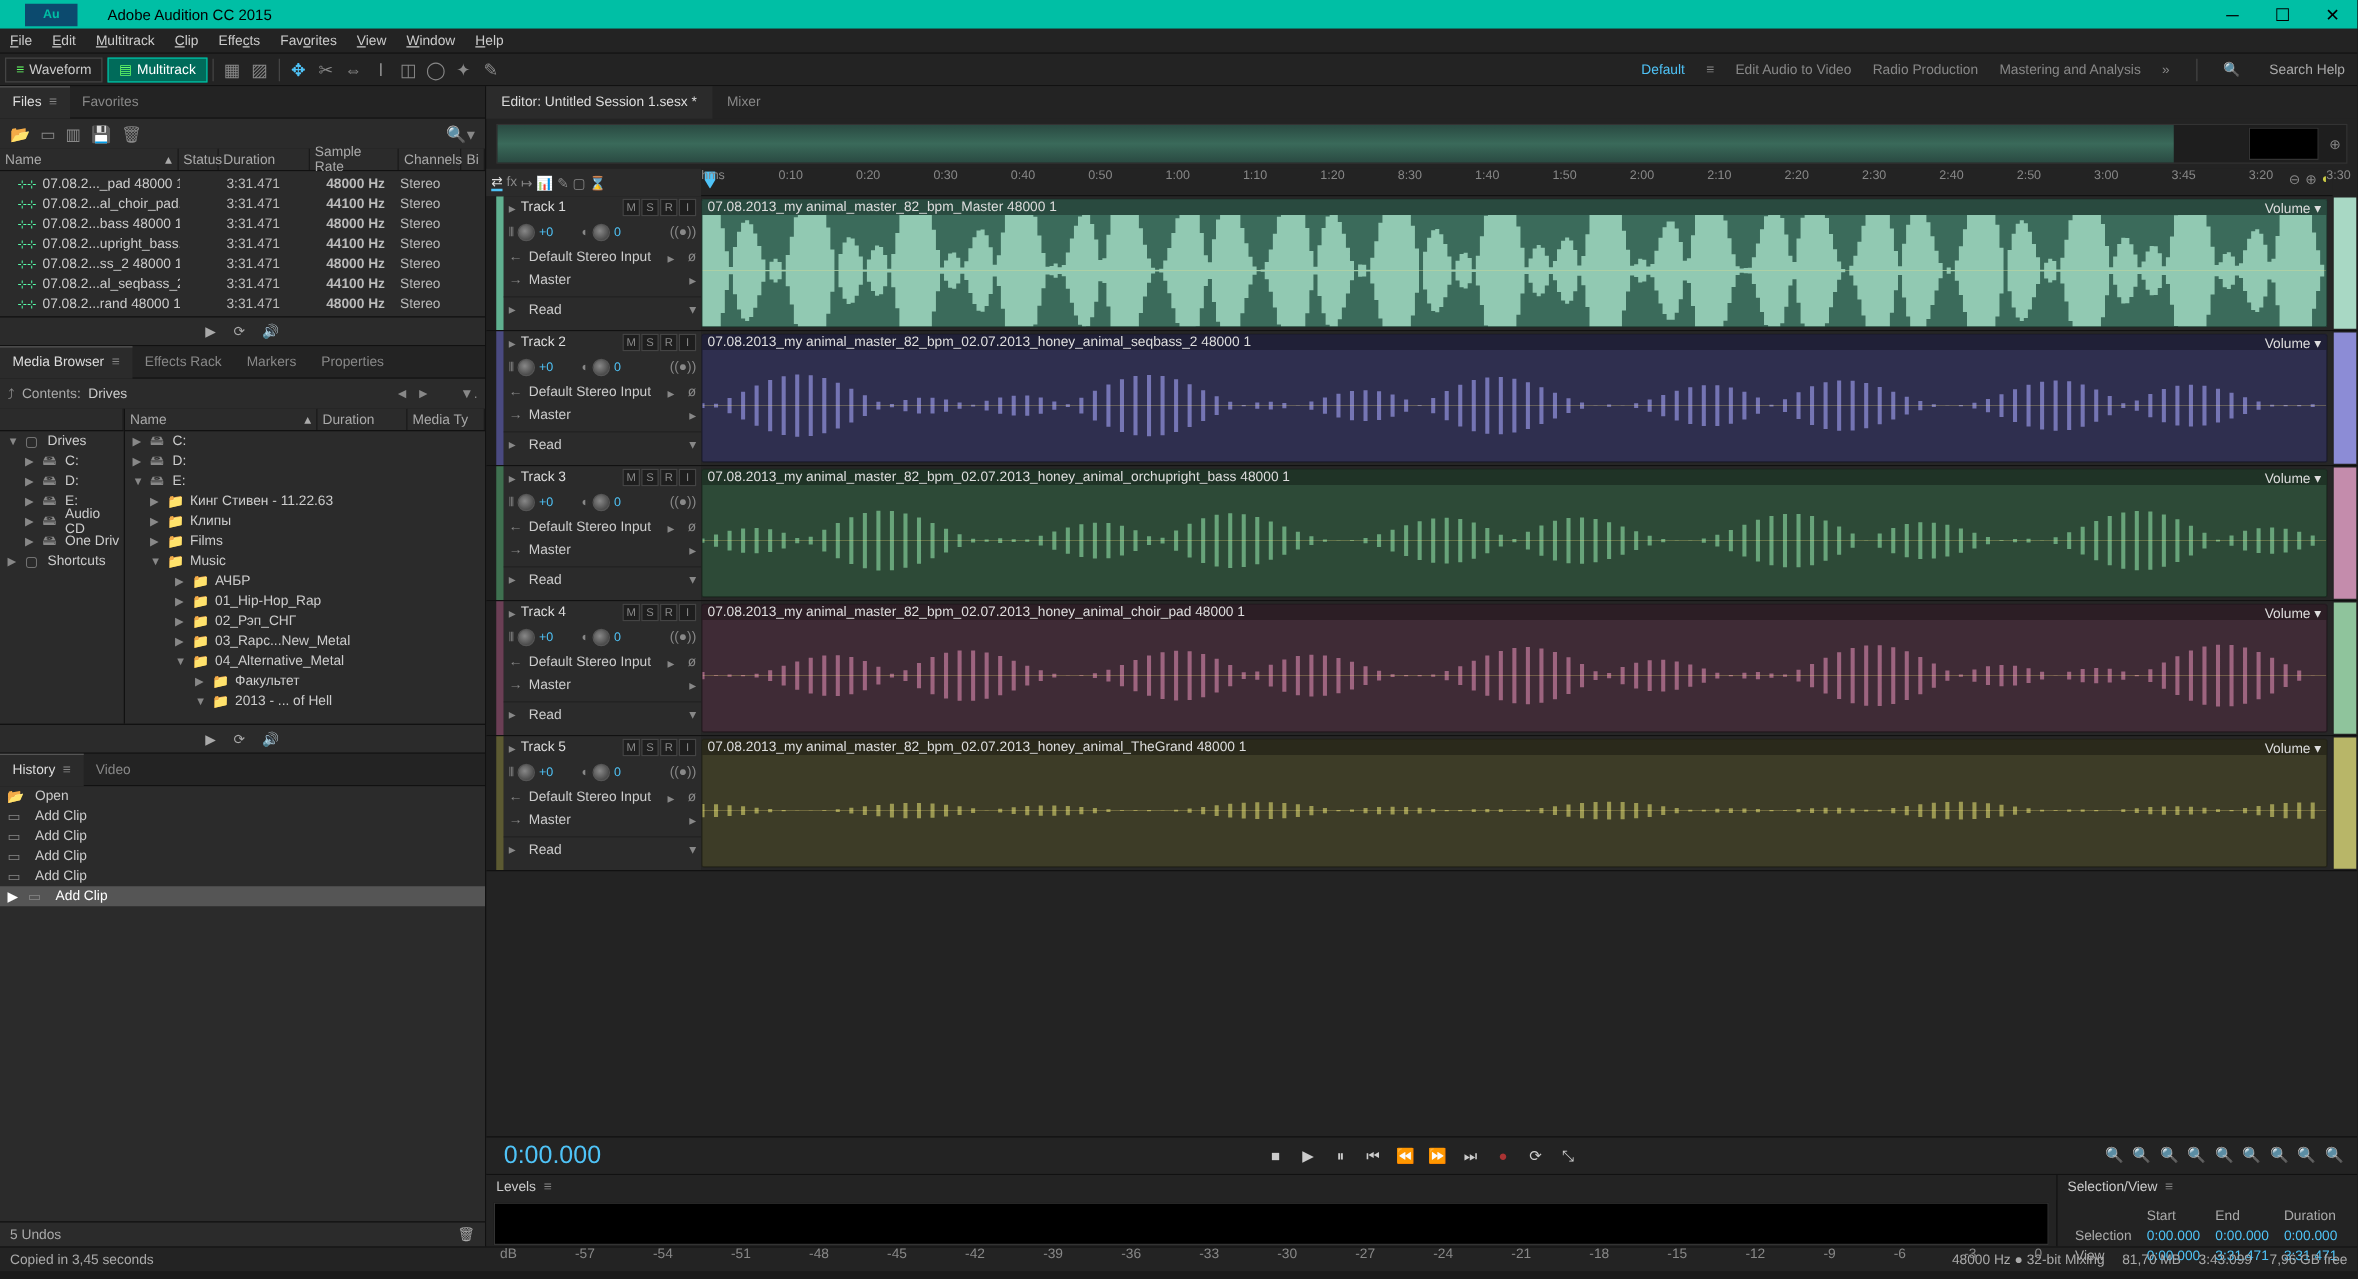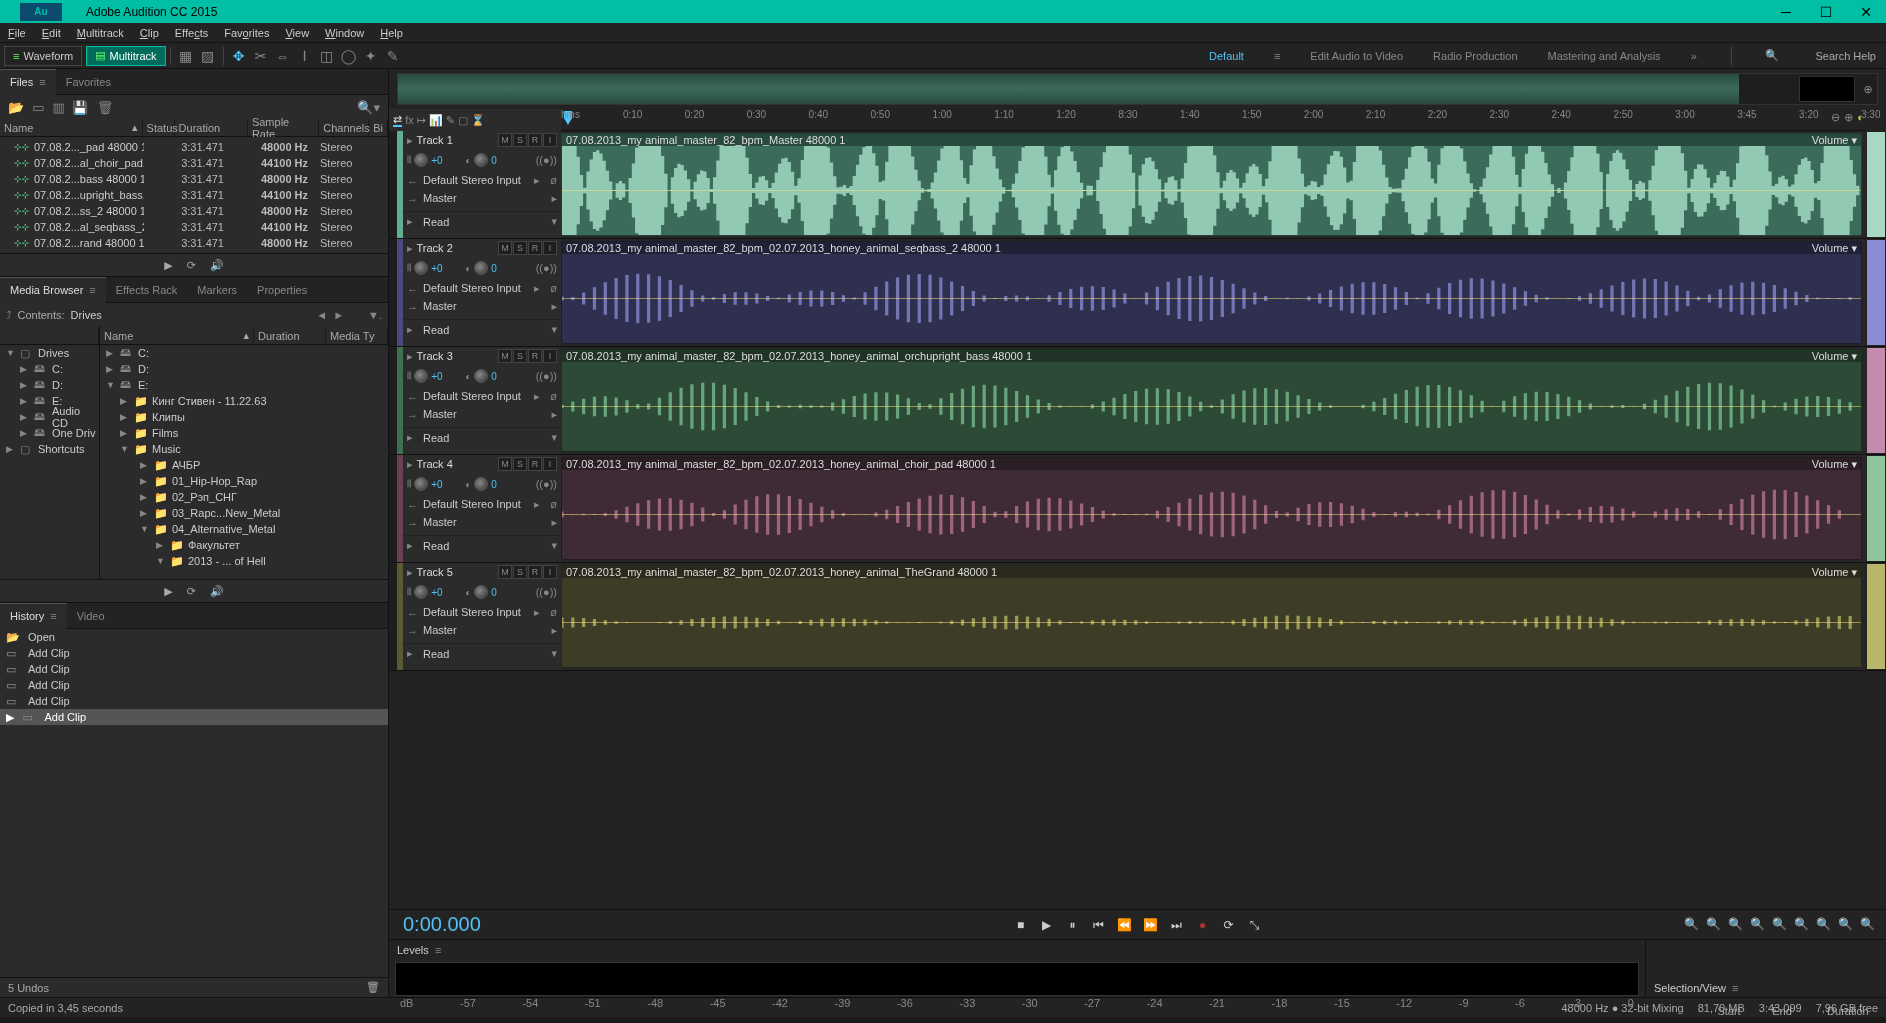--- a/index.html
+++ b/index.html
@@ -11,21 +11,21 @@
 .winbtns div { width: 40px; height: 23px; display: flex; align-items: center; justify-content: center; font-size: 14px; }
 .menubar { height: 20px; background: #232323; display: flex; align-items: center; border-bottom: 1px solid #111; }
 .menubar span { padding: 0 8px; color: #ccc; }
 .menubar span u { text-decoration: underline; }
 .toolbar { height: 26px; background: #232323; display: flex; align-items: center; border-bottom: 1px solid #111; }
 .viewbtn { height: 20px; padding: 0 8px; display: flex; align-items: center; gap: 4px; border: 1px solid #444; margin-left: 4px; font-size: 11px; }
 .viewbtn.active { background: #006b5a; color: #fff; border-color: #00bfa5; }
 .tb-icon { width: 22px; height: 22px; display: flex; align-items: center; justify-content: center; color: #888; font-size: 14px; }
 .tb-icon.blue { color: #4fc3f7; }
 .tb-sep { width: 1px; height: 18px; background: #444; margin: 0 4px; }
-.workspace-links { margin-left: auto; display: flex; align-items: center; gap: 30px; padding-right: 10px; }
+.workspace-links { margin-left: auto; display: flex; align-items: center; gap: 17px; padding-right: 10px; }
 .workspace-links span { color: #888; }
 .workspace-links span.active { color: #4fc3f7; }
 .search-icon { color: #888; margin-right: 6px; }
 .main { display: flex; height: 928px; }
 .left-col { width: 388px; display: flex; flex-direction: column; background: #1e1e1e; }
 .panel-tabs { height: 26px; display: flex; align-items: center; background: #232323; border-bottom: 1px solid #111; }
 .panel-tab { padding: 0 10px; height: 26px; display: flex; align-items: center; color: #888; }
 .panel-tab.active { background: #2b2b2b; color: #ddd; border-top: 1px solid #555; }
 .panel-tab .menu-dots { margin-left: 6px; color: #888; }
 .files-toolbar { height: 24px; display: flex; align-items: center; gap: 8px; padding: 0 8px; background: #2b2b2b; }
@@ -113,21 +113,21 @@
 .transport-btns div { width: 16px; height: 16px; display: flex; align-items: center; justify-content: center; font-size: 12px; }
 .rec { color: #a33; }
 .zoom-btns { display: flex; gap: 6px; padding-right: 10px; color: #999; margin-left: auto; }
 .zoom-btns div { width: 16px; height: 16px; font-size: 12px; }
 
 .bottom-strip { height: 58px; display: flex; background: #232323; border-top: 1px solid #111; }
 .levels-panel { flex: 1; border-right: 1px solid #111; }
 .levels-head { height: 20px; display: flex; align-items: center; padding: 0 8px; background: #232323; }
 .levels-body { height: 34px; background: #000; margin: 2px 6px; position: relative; border: 1px solid #333; }
 .db-scale { position: absolute; bottom: -14px; left: 0; right: 0; display: flex; justify-content: space-between; font-size: 9px; color: #888; padding: 0 4px; }
-.selview-panel { width: 240px; margin-top: 38px; }
+.selview-panel { width: 240px; }
 .selview-head { height: 20px; display: flex; align-items: center; padding: 0 8px; }
 .selview-grid { padding: 4px 8px; }
 .selview-grid table { width: 100%; font-size: 11px; }
 .selview-grid td { color: #aaa; padding: 1px 4px; }
 .selview-grid td.v { color: #4fc3f7; }
 
 .statusbar { height: 20px; background: #232323; display: flex; align-items: center; border-top: 1px solid #111; font-size: 11px; color: #aaa; padding: 0 8px; gap: 14px; }
 .statusbar .right { margin-left: auto; display: flex; gap: 14px; }
 svg.wave { width: 100%; height: 100%; }
 </style>
@@ -462,20 +462,24 @@
         </div>
         <div class="hist-row sel">▶ <span class="hico">▭</span><span>Add Clip</span></div>
       </div>
     <div class="hist-footer">
       <span>5 Undos</span>
       <span>🗑</span>
     </div>
   </div>
 
   <div class="right-col">
+    <div class="editor-tabs">
+      <div class="editor-tab active">Editor: Untitled Session 1.sesx *</div>
+      <div class="editor-tab">Mixer</div>
+    </div>
     <div class="overview">
       <div class="overview-fill"></div>
       <div class="overview-black"></div>
       <div class="zoom-ico">⊕</div>
     </div>
 
     <div style="display:flex;">
       <div style="width:172px;background:#2b2b2b;display:flex;flex-direction:column">
         <div class="head-icons">
           <div class="hi active">⇄</div>

